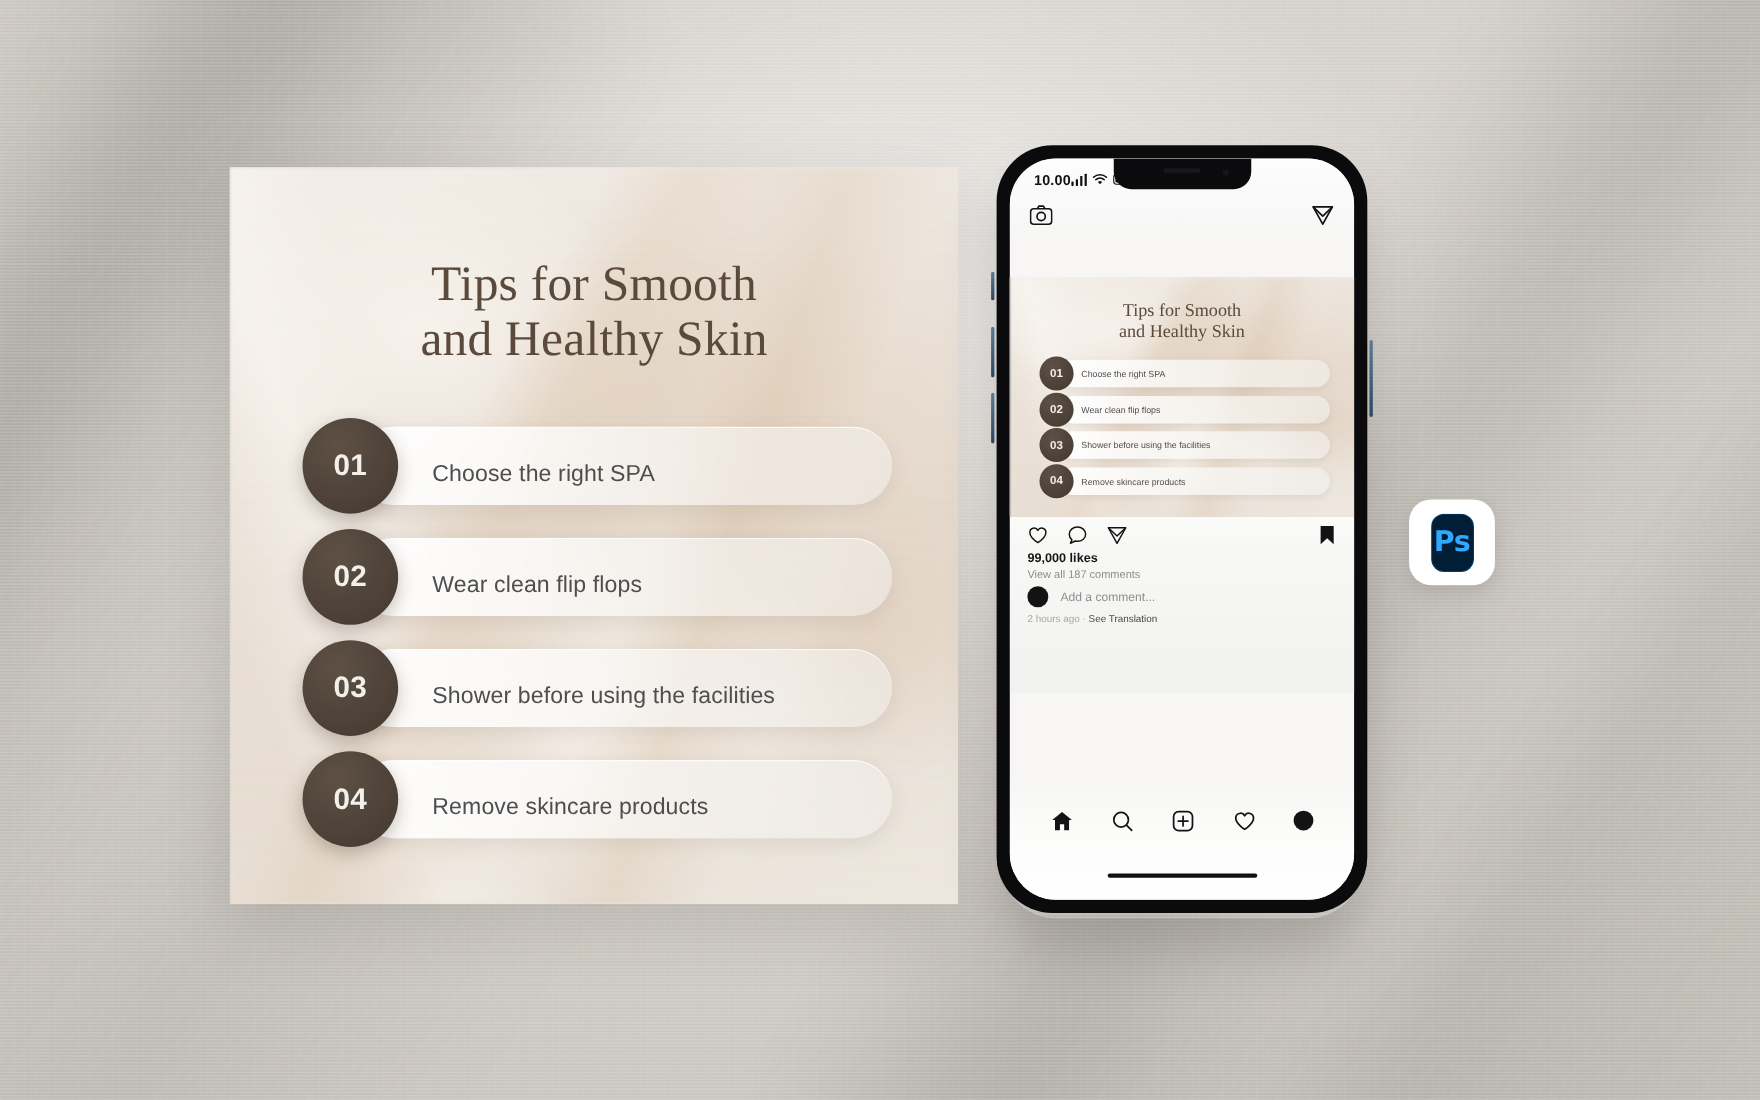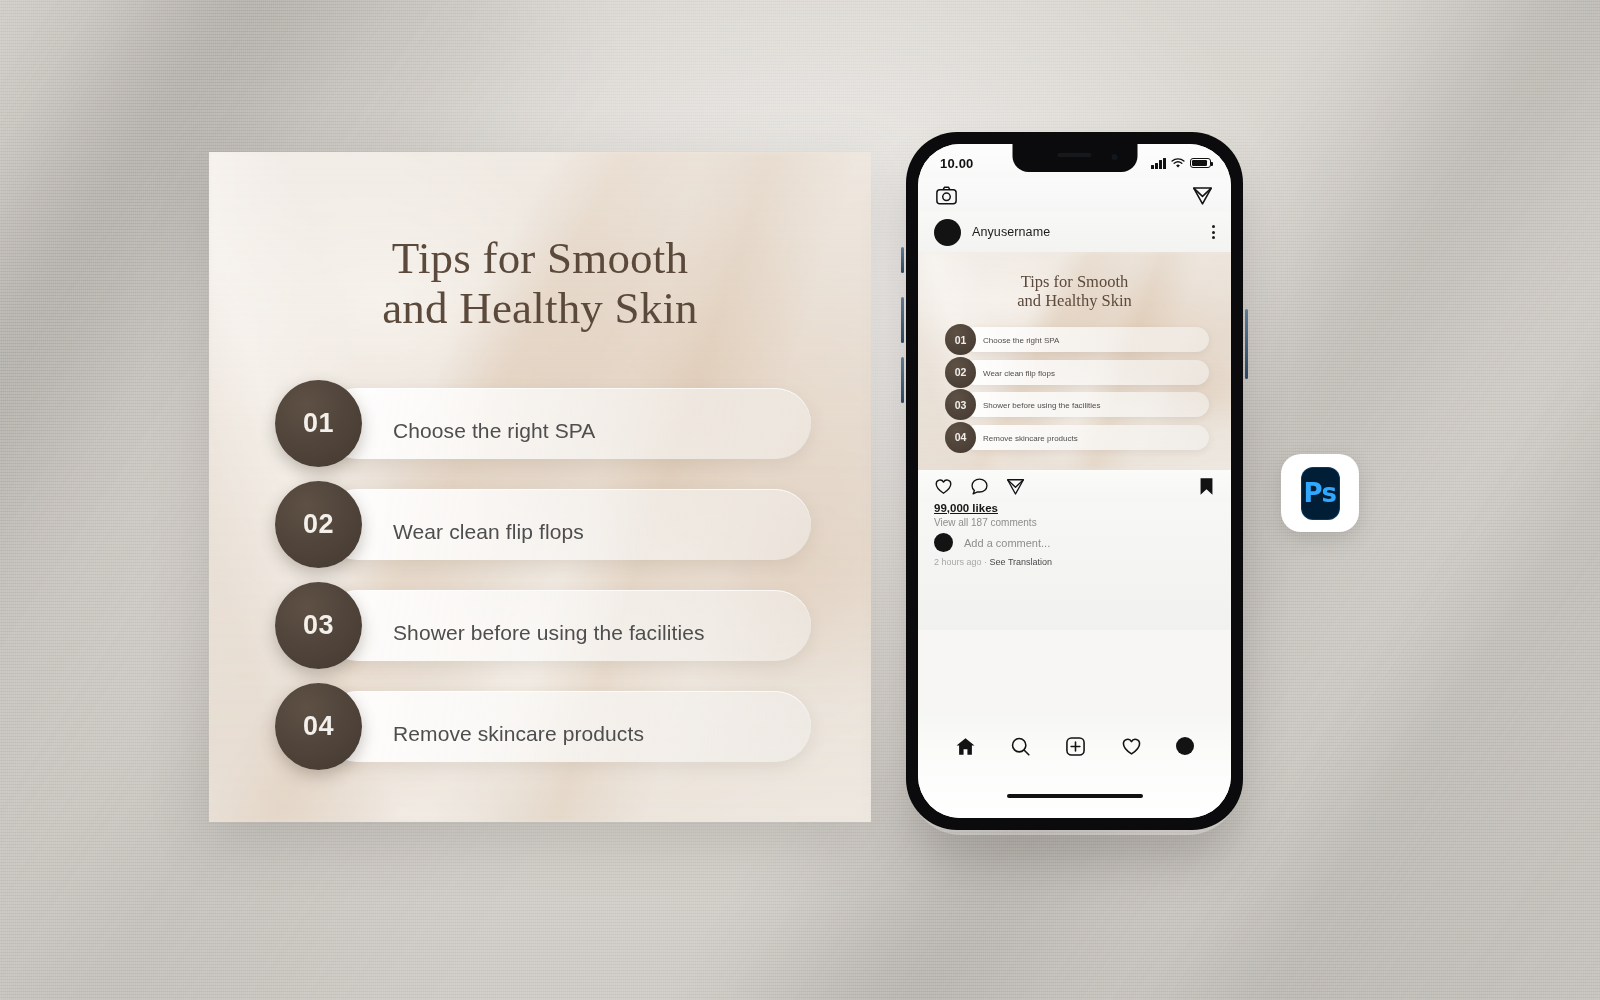--- a/index.html
+++ b/index.html
@@ -146,21 +146,21 @@
     width:34px; height:4px; border-radius:3px; background:#16181c;
   }
   .notch-cam {
     position:absolute; right:20px; top:10px; width:6px; height:6px;
     border-radius:50%; background:#11161f;
   }
 
   
   .statusbar {
     position:absolute; left:0; right:0; top:0; height:34px; z-index:5;
-    display:flex; align-items:center; justify-content:space-between;
+    display:flex; align-items:center; 
     padding:4px 20px 0 22px;
     background:linear-gradient(180deg,#fdfdfd,#f9f9f8);
   }
   .sb-time { font-size:13px; font-weight:700; color:#111; letter-spacing:.2px; }
   .sb-icons { display:flex; align-items:center; gap:5px; }
   .sig { display:flex; align-items:flex-end; gap:1.5px; height:11px; }
   .sig i { width:2.6px; background:#111; border-radius:.5px; display:block; }
   .sig i:nth-child(1){height:4px}.sig i:nth-child(2){height:6px}
   .sig i:nth-child(3){height:8.5px}.sig i:nth-child(4){height:11px}
   .batt {
@@ -217,21 +217,21 @@
   .ig-actions {
     position:absolute; left:0; right:0; top:326px; height:32px; z-index:3;
     display:flex; align-items:center; padding:0 16px; gap:17px;
     background:linear-gradient(180deg,#fbfbfa,#f6f6f5);
   }
   .ig-actions .spacer { margin-left:auto; }
   .ig-caption {
     position:absolute; left:0; right:0; top:358px; height:128px; z-index:3;
     padding:0 16px; background:linear-gradient(180deg,#f7f7f6,#f1f1f0);
   }
-  .likes { font-size:11.5px; font-weight:700; color:#161616; margin-bottom:2px;text-decoration:underline; }
+  .likes { font-size:11.5px; font-weight:700; color:#161616; margin-bottom:2px; }
   .captxt { font-size:11.5px; color:#1b1b1b; line-height:1.42; }
   .captxt b { font-weight:700; }
   .viewall { font-size:10px; color:#8e8e8e; margin-top:3px; }
   .addrow { display:flex; align-items:center; margin-top:5px; }
   .addrow .avatar { width:19px; height:19px; }
   .addph { margin-left:11px; font-size:11px; color:#8e8e8e; }
   .timeago { margin-top:5px; font-size:9px; color:#a8a8a8; }
   .timeago b { color:#4a4a4a; font-weight:400; }
 
   
@@ -364,29 +364,20 @@
           <rect x="1" y="4" width="22" height="16" rx="3.4" stroke="#131313" stroke-width="1.7" fill="none"></rect>
           <path d="M8 4 9.6 1.2h4.8L16 4" stroke="#131313" stroke-width="1.7" fill="none" stroke-linejoin="round"></path>
           <circle cx="12" cy="12" r="4.3" stroke="#131313" stroke-width="1.7" fill="none"></circle>
         </svg>
         <svg width="21" height="21" viewBox="0 0 24 24">
           <path d="M2 3.5h20L12 21.5 2 3.5z" stroke="#131313" stroke-width="1.8" fill="none" stroke-linejoin="round"></path>
           <path d="M2 3.5 12 13 22 3.5" stroke="#131313" stroke-width="1.8" fill="none" stroke-linejoin="round"></path>
         </svg>
       </div>
 
-      <div class="ig-user">
-        <div class="avatar"></div>
-        <div class="uname">Anyusername</div>
-        <div class="dots">
-            <i></i>
-            <i></i>
-            <i></i>
-          </div>
-      </div>
 
       <div class="ig-post">
         <div class="poster-photo"></div>
         <div class="poster-wash"></div>
         <div class="ig-title">
           <div>Tips for Smooth</div>
           <div>and Healthy Skin</div>
         </div>
         <div class="ig-rows">
           <div class="ig-row">

